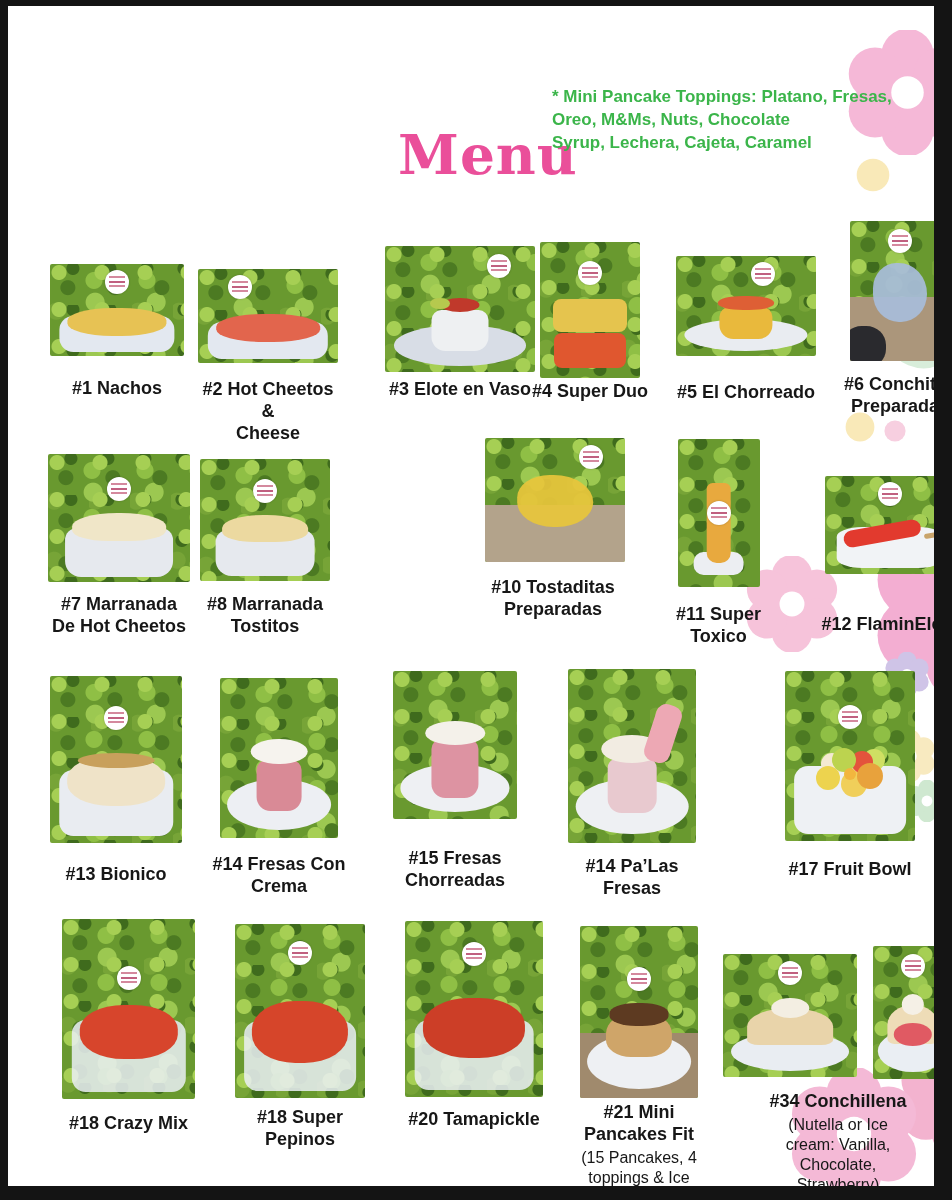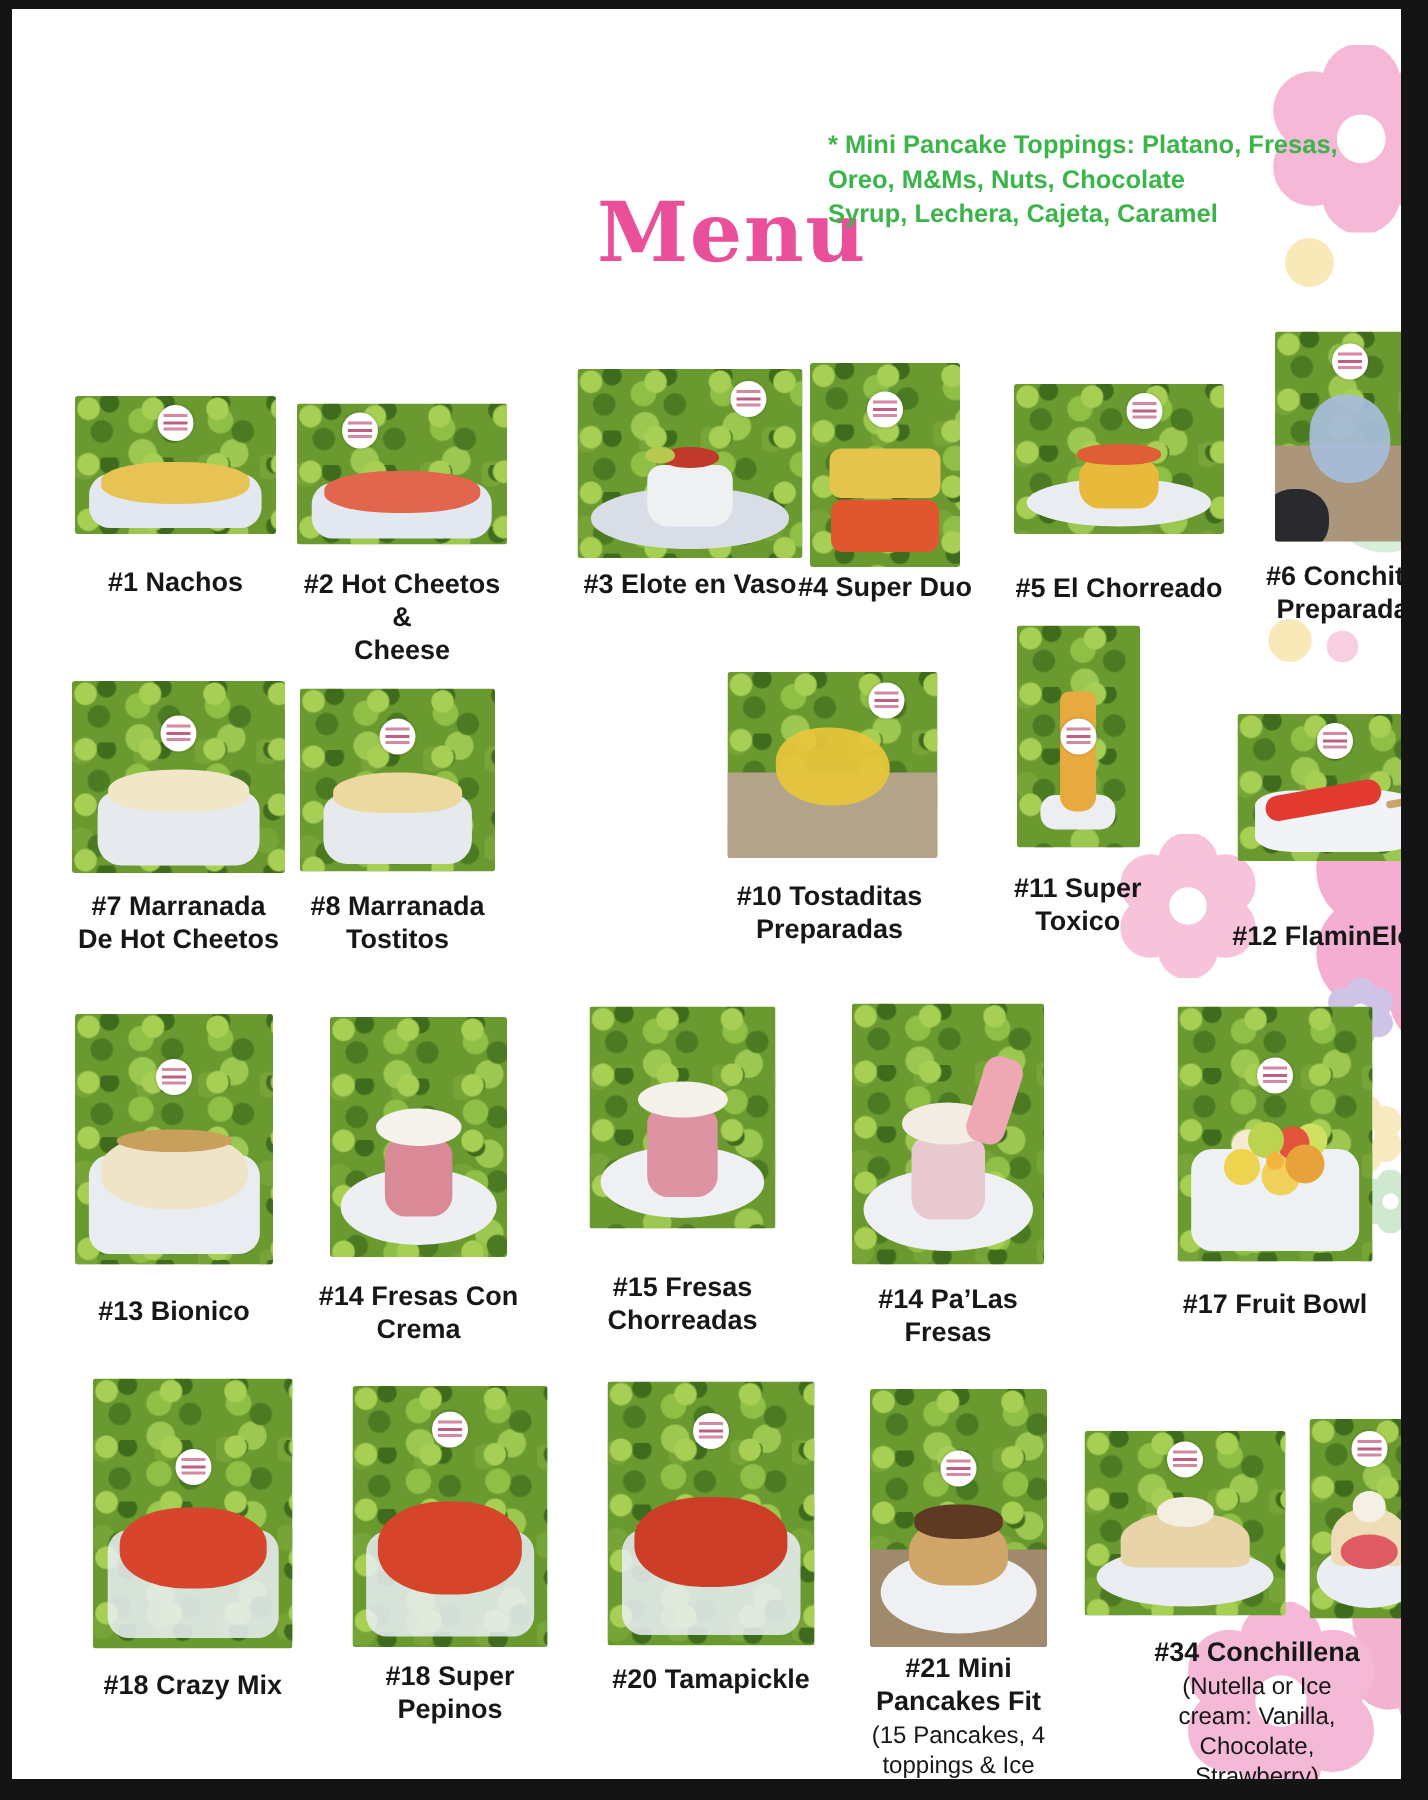--- a/index.html
+++ b/index.html
@@ -241,31 +241,31 @@
       <span class="sticker" style="top:16%"></span>
         <span class="plate"></span>
         <span class="food"></span>
         <span class="top"></span>
     </div>
     <figcaption class="label" style="margin-top:13px">#8 Marranada
 Tostitos</figcaption>
   </figure>
 
 
-  <figure class="item" style="left:445px;top:432px;width:136px">
+  <figure class="item" style="left:445px;top:422px;width:136px">
     <div class="photo v-bag" style="width:140px;height:124px;--food:#e7c53b;--ground:#b3a38b">
       <span class="sticker" style="left:76%"></span>
         <span class="ground"></span>
         <span class="food"></span>
     </div>
     <figcaption class="label" style="margin-top:15px">#10 Tostaditas
 Preparadas</figcaption>
   </figure>
 
-  <figure class="item" style="left:630px;top:401px;width:97px">
+  <figure class="item" style="left:630px;top:423px;width:97px">
     <div class="photo v-tall" style="width:82px;height:148px;--plate:#eceef2;--food:#e8a93e">
       <span class="sticker" style="top:42%"></span>
         <span class="plate"></span>
         <span class="food"></span>
     </div>
     <figcaption class="label" style="margin-top:17px">#11 Super
 Toxico</figcaption>
   </figure>
 
   <figure class="item" style="left:785px;top:460px;width:130px">

